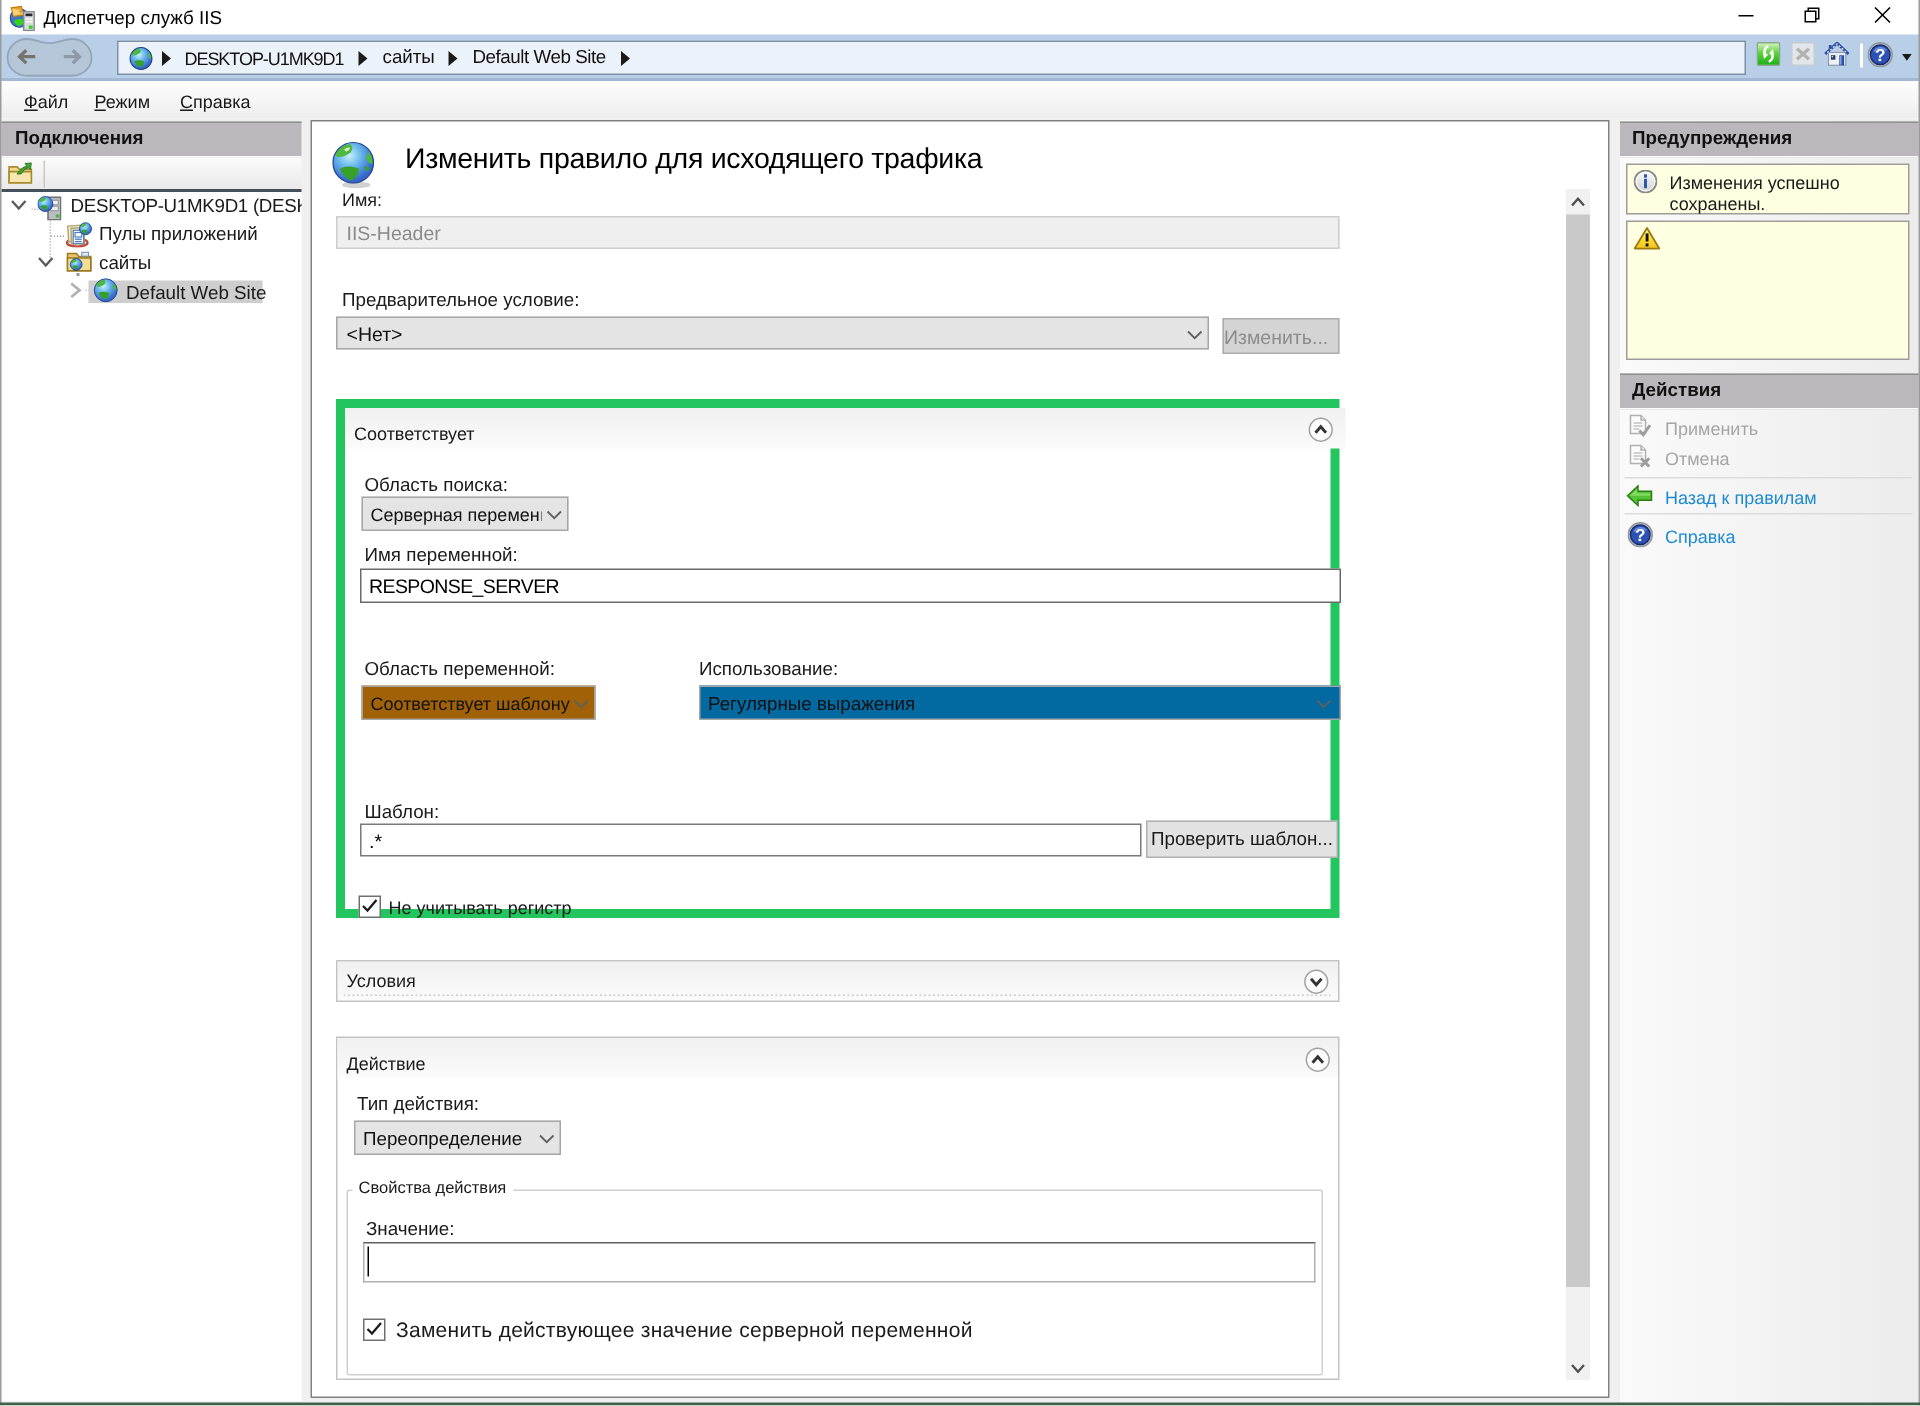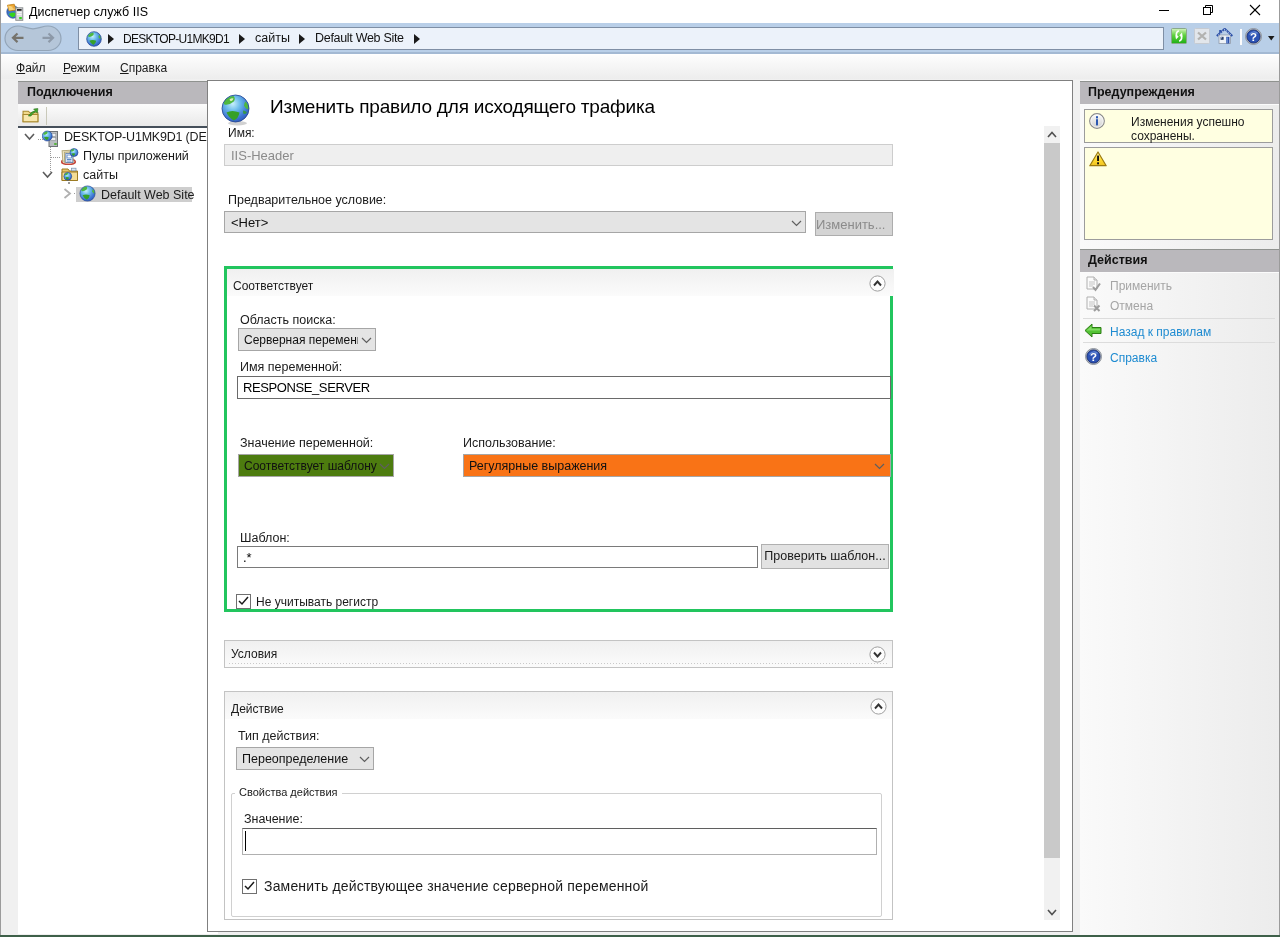--- a/index.html
+++ b/index.html
@@ -121,21 +121,21 @@
 </div>
 
 <div class="abs" style="left:0;top:55px;width:1280px;height:24px;background:linear-gradient(#fdfdfd,#ededed);">
   <div class="abs" style="left:16px;top:6px;"><u>Ф</u>айл</div>
   <div class="abs" style="left:63px;top:6px;"><u>Р</u>ежим</div>
   <div class="abs" style="left:120px;top:6px;"><u>С</u>правка</div>
 </div>
 
 <div class="abs" style="left:1px;top:79px;width:1278px;height:856px;background:#f0f0f0;"></div>
 
-<div class="abs" id="leftpanel" style="left:18px;top:81px;width:196px;height:853px;">
+<div class="abs" id="leftpanel" style="left:1px;top:81px;width:196px;height:853px;">
   <div class="abs" style="left:0;top:0;width:200px;height:24px;background:#bab8bc;border-top:1.5px solid #8f928f;border-bottom:1px solid #fbfbfb;box-sizing:border-box;">
     <div class="abs" style="left:9px;top:2.5px;font-weight:bold;font-size:12.5px;color:#111;">Подключения</div>
   </div>
   <div class="abs" style="left:0;top:24px;width:200px;height:23px;background:linear-gradient(#fbfbfb,#e9e9e9);border-bottom:2px solid #454f5a;box-sizing:border-box;">
     <svg class="abs" style="left:4px;top:2px" width="18" height="18" viewBox="0 0 17 17">
       <path d="M1 4 H6 L7.5 5.5 H15 V14 H1 Z" fill="#f0d98c" stroke="#a8892e"></path>
       <path d="M1 7 H15 V14 H1 Z" fill="#f7e7ae" stroke="#a8892e"></path>
       <path d="M6 8.5 Q9 4 12.5 3.5 L11 2 L15 1.5 L14.5 5.5 L13 4.5 Q10 5.5 8.5 8.5Z" fill="#43a82e" stroke="#2c7420" stroke-width="0.6"></path>
     </svg>
     <div class="abs" style="left:28px;top:2px;width:1px;height:18px;background:#c9c9ba;"></div>
@@ -268,48 +268,48 @@
   <div class="abs" style="left:16px;top:130px;width:582px;height:22px;background:#e4e4e4;border:1px solid #a6a6a6;box-sizing:border-box;">
     <div class="abs" style="left:6px;top:3px;font-size:13px;color:#111;">&lt;Нет&gt;</div>
     <svg class="abs" style="left:566px;top:8px" width="11" height="7">
         <path d="M1 1 L5.5 5.5 L10 1" fill="none" stroke="#5f5f5f" stroke-width="1.2"></path>
       </svg>
   </div>
   <div class="abs" style="left:607px;top:131px;width:78px;height:24px;background:#d4d4d4;border:1px solid #adadad;box-sizing:border-box;">
     <div class="abs" style="left:0;top:4px;width:56px;text-align:center;font-size:13px;color:#8b8b8b;">Изменить...</div>
   </div>
 
-  <div class="abs" style="left:16px;top:185px;width:669px;height:346px;border:3px solid #22c55e;box-sizing:border-box;">
+  <div class="abs" style="left:16px;top:185px;width:669px;height:346px;border:6px solid #22c55e;box-sizing:border-box;">
     <div class="abs" style="left:0;top:0;width:667px;height:27px;background:linear-gradient(#f0f0f0,#fbfbfb);">
       <div class="abs" style="left:6px;top:10px;">Соответствует</div>
       <svg class="abs" style="left:642px;top:6px" width="17" height="17" viewBox="0 0 17 17">
         <circle cx="8.5" cy="8.5" r="7.6" fill="#fdfdfd" stroke="#a0a0a0"></circle>
         <path d="M5 10.5 L8.5 6.5 L12 10.5" fill="none" stroke="#333" stroke-width="1.9"></path>
       </svg>
     </div>
     <div class="abs" style="left:13px;top:44px;font-size:12.5px;">Область поиска:</div>
     <div class="abs" style="left:11px;top:59px;width:138px;height:23px;background:#e4e4e4;border:1px solid #a6a6a6;box-sizing:border-box;">
       <div class="abs" style="left:5px;top:4px;font-size:12px;color:#111;white-space:nowrap;overflow:hidden;width:114px;">Серверная переменн</div>
       <svg class="abs" style="left:122px;top:8px" width="11" height="7">
           <path d="M1 1 L5.5 5.5 L10 1" fill="none" stroke="#5f5f5f" stroke-width="1.2"></path>
         </svg>
     </div>
     <div class="abs" style="left:13px;top:91px;font-size:12.5px;">Имя переменной:</div>
     <div class="abs" style="left:10px;top:107px;width:654px;height:23px;background:#fff;border:1px solid #6a6a6a;box-sizing:border-box;">
       <div class="abs" style="left:5px;top:3px;font-size:13px;letter-spacing:-0.4px;color:#000;">RESPONSE_SERVER</div>
     </div>
-    <div class="abs" style="left:13px;top:167px;font-size:12.5px;">Значение переменной:</div>
+    <div class="abs" style="left:13px;top:167px;font-size:12.5px;">Область переменной:</div>
     <div class="abs" style="left:236px;top:167px;font-size:12.5px;">Использование:</div>
-    <div class="abs" style="left:11px;top:185px;width:156px;height:23px;background:#4d7c0f;border:1px solid #a6a6a6;box-sizing:border-box;">
+    <div class="abs" style="left:11px;top:185px;width:156px;height:23px;background:#a16207;border:1px solid #a6a6a6;box-sizing:border-box;">
       <div class="abs" style="left:5px;top:4px;font-size:12px;color:#111;">Соответствует шаблону</div>
       <svg class="abs" style="left:140px;top:8px" width="11" height="7">
           <path d="M1 1 L5.5 5.5 L10 1" fill="none" stroke="#5f5f5f" stroke-width="1.2"></path>
         </svg>
     </div>
-    <div class="abs" style="left:236px;top:185px;width:428px;height:23px;background:#f97316;border:1px solid #a6a6a6;box-sizing:border-box;">
+    <div class="abs" style="left:236px;top:185px;width:428px;height:23px;background:#0369a1;border:1px solid #a6a6a6;box-sizing:border-box;">
       <div class="abs" style="left:5px;top:4px;font-size:12.5px;color:#111;">Регулярные выражения</div>
       <svg class="abs" style="left:410px;top:8px" width="11" height="7">
           <path d="M1 1 L5.5 5.5 L10 1" fill="none" stroke="#5f5f5f" stroke-width="1.2"></path>
         </svg>
     </div>
     <div class="abs" style="left:13px;top:262px;font-size:12.5px;">Шаблон:</div>
     <div class="abs" style="left:10px;top:277px;width:521px;height:22px;background:#fff;border:1px solid #7a7a7a;box-sizing:border-box;">
       <div class="abs" style="left:5px;top:3px;font-size:13px;color:#000;">.*</div>
     </div>
     <div class="abs" style="left:534px;top:275px;width:128px;height:25px;background:#e2e2e2;border:1px solid #b0b0b0;box-sizing:border-box;">
@@ -381,21 +381,21 @@
           <linearGradient id="ginfo" x1="0" y1="0" x2="0" y2="1">
         <stop offset="0" stop-color="#fcfcfc"></stop>
             <stop offset="1" stop-color="#cfcfcf"></stop>
           </linearGradient>
         </defs>
       <circle cx="8" cy="8" r="7.3" fill="url(#ginfo)" stroke="#8a8a8a" stroke-width="1.2"></circle>
       <circle cx="8" cy="8" r="6.2" fill="none" stroke="#ffffff" stroke-width="0.8" opacity="0.8"></circle>
       <rect x="7" y="3.2" width="2" height="2.2" fill="#2b57b0"></rect>
       <rect x="7" y="6.2" width="2" height="6.2" fill="#2b57b0"></rect>
     </svg>
-    <div class="abs" style="left:28px;top:4.5px;line-height:14.6px;margin-left:18px;">Изменения успешно<br>сохранены.</div>
+    <div class="abs" style="left:28px;top:4.5px;line-height:14.6px;">Изменения успешно<br>сохранены.</div>
   </div>
 
   <div class="abs" style="left:4px;top:67px;width:189px;height:93px;background:#ffffe1;border:1px solid #9c9c9c;box-sizing:border-box;">
     <svg class="abs" style="left:4px;top:3px" width="18" height="16" viewBox="0 0 18 16">
       <defs>
           <linearGradient id="gwarn" x1="0" y1="0" x2="0" y2="1">
         <stop offset="0" stop-color="#fff7a0"></stop>
             <stop offset="0.6" stop-color="#ffd92e"></stop>
             <stop offset="1" stop-color="#eec223"></stop>
           </linearGradient>

